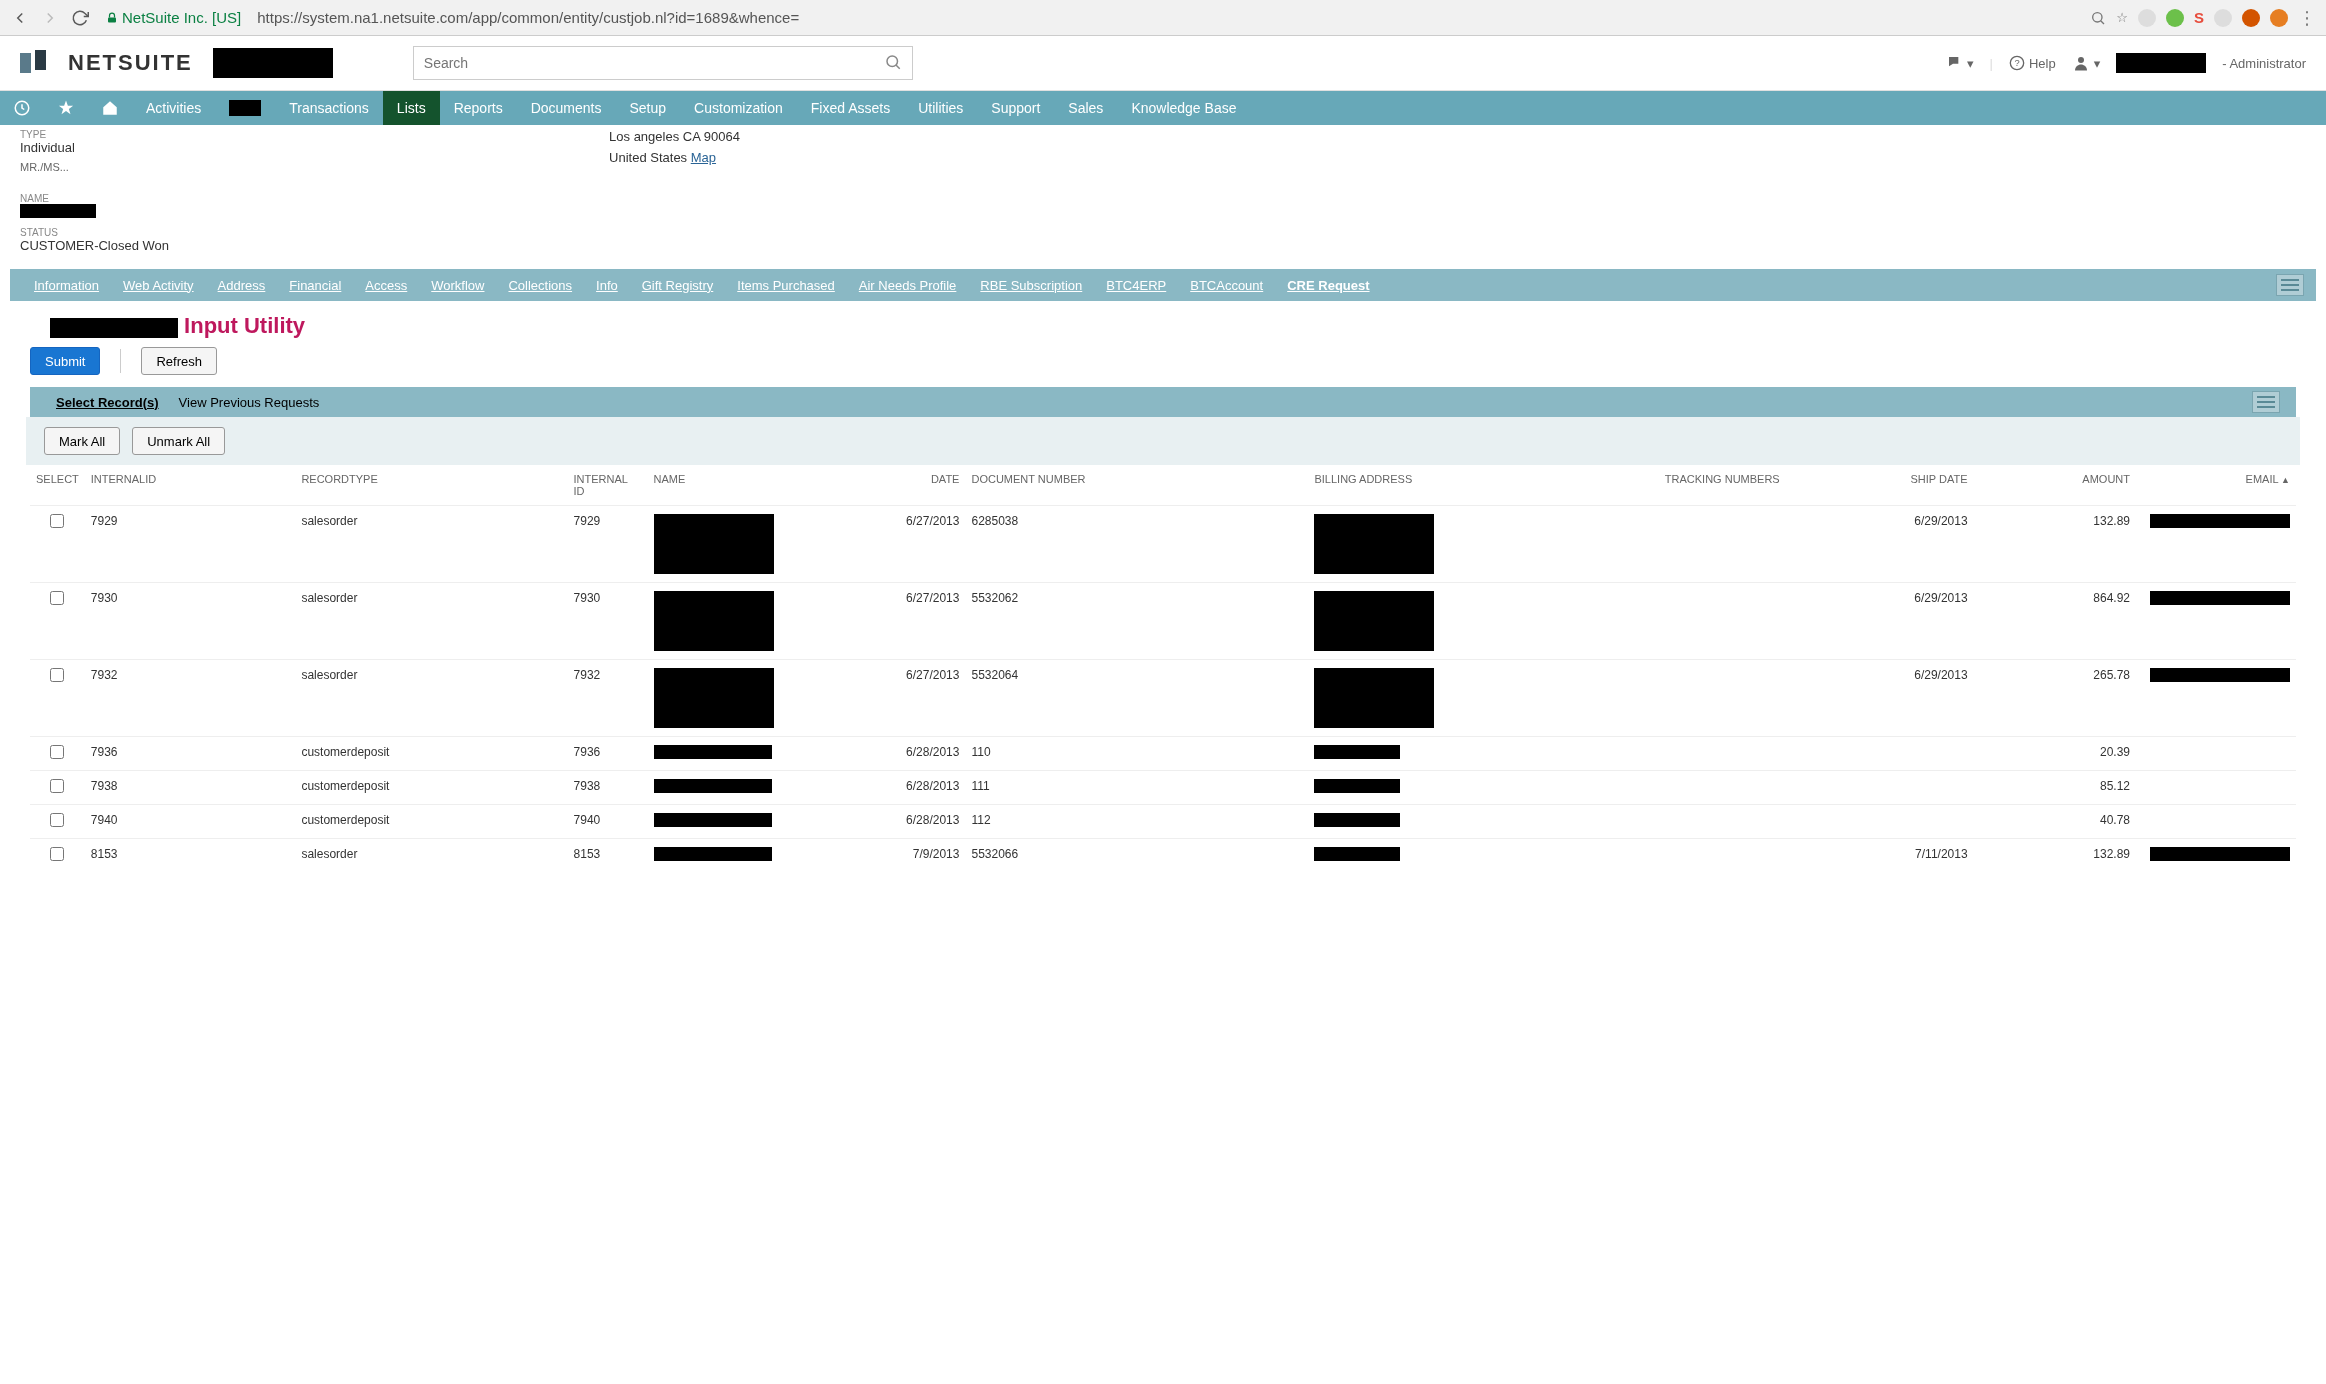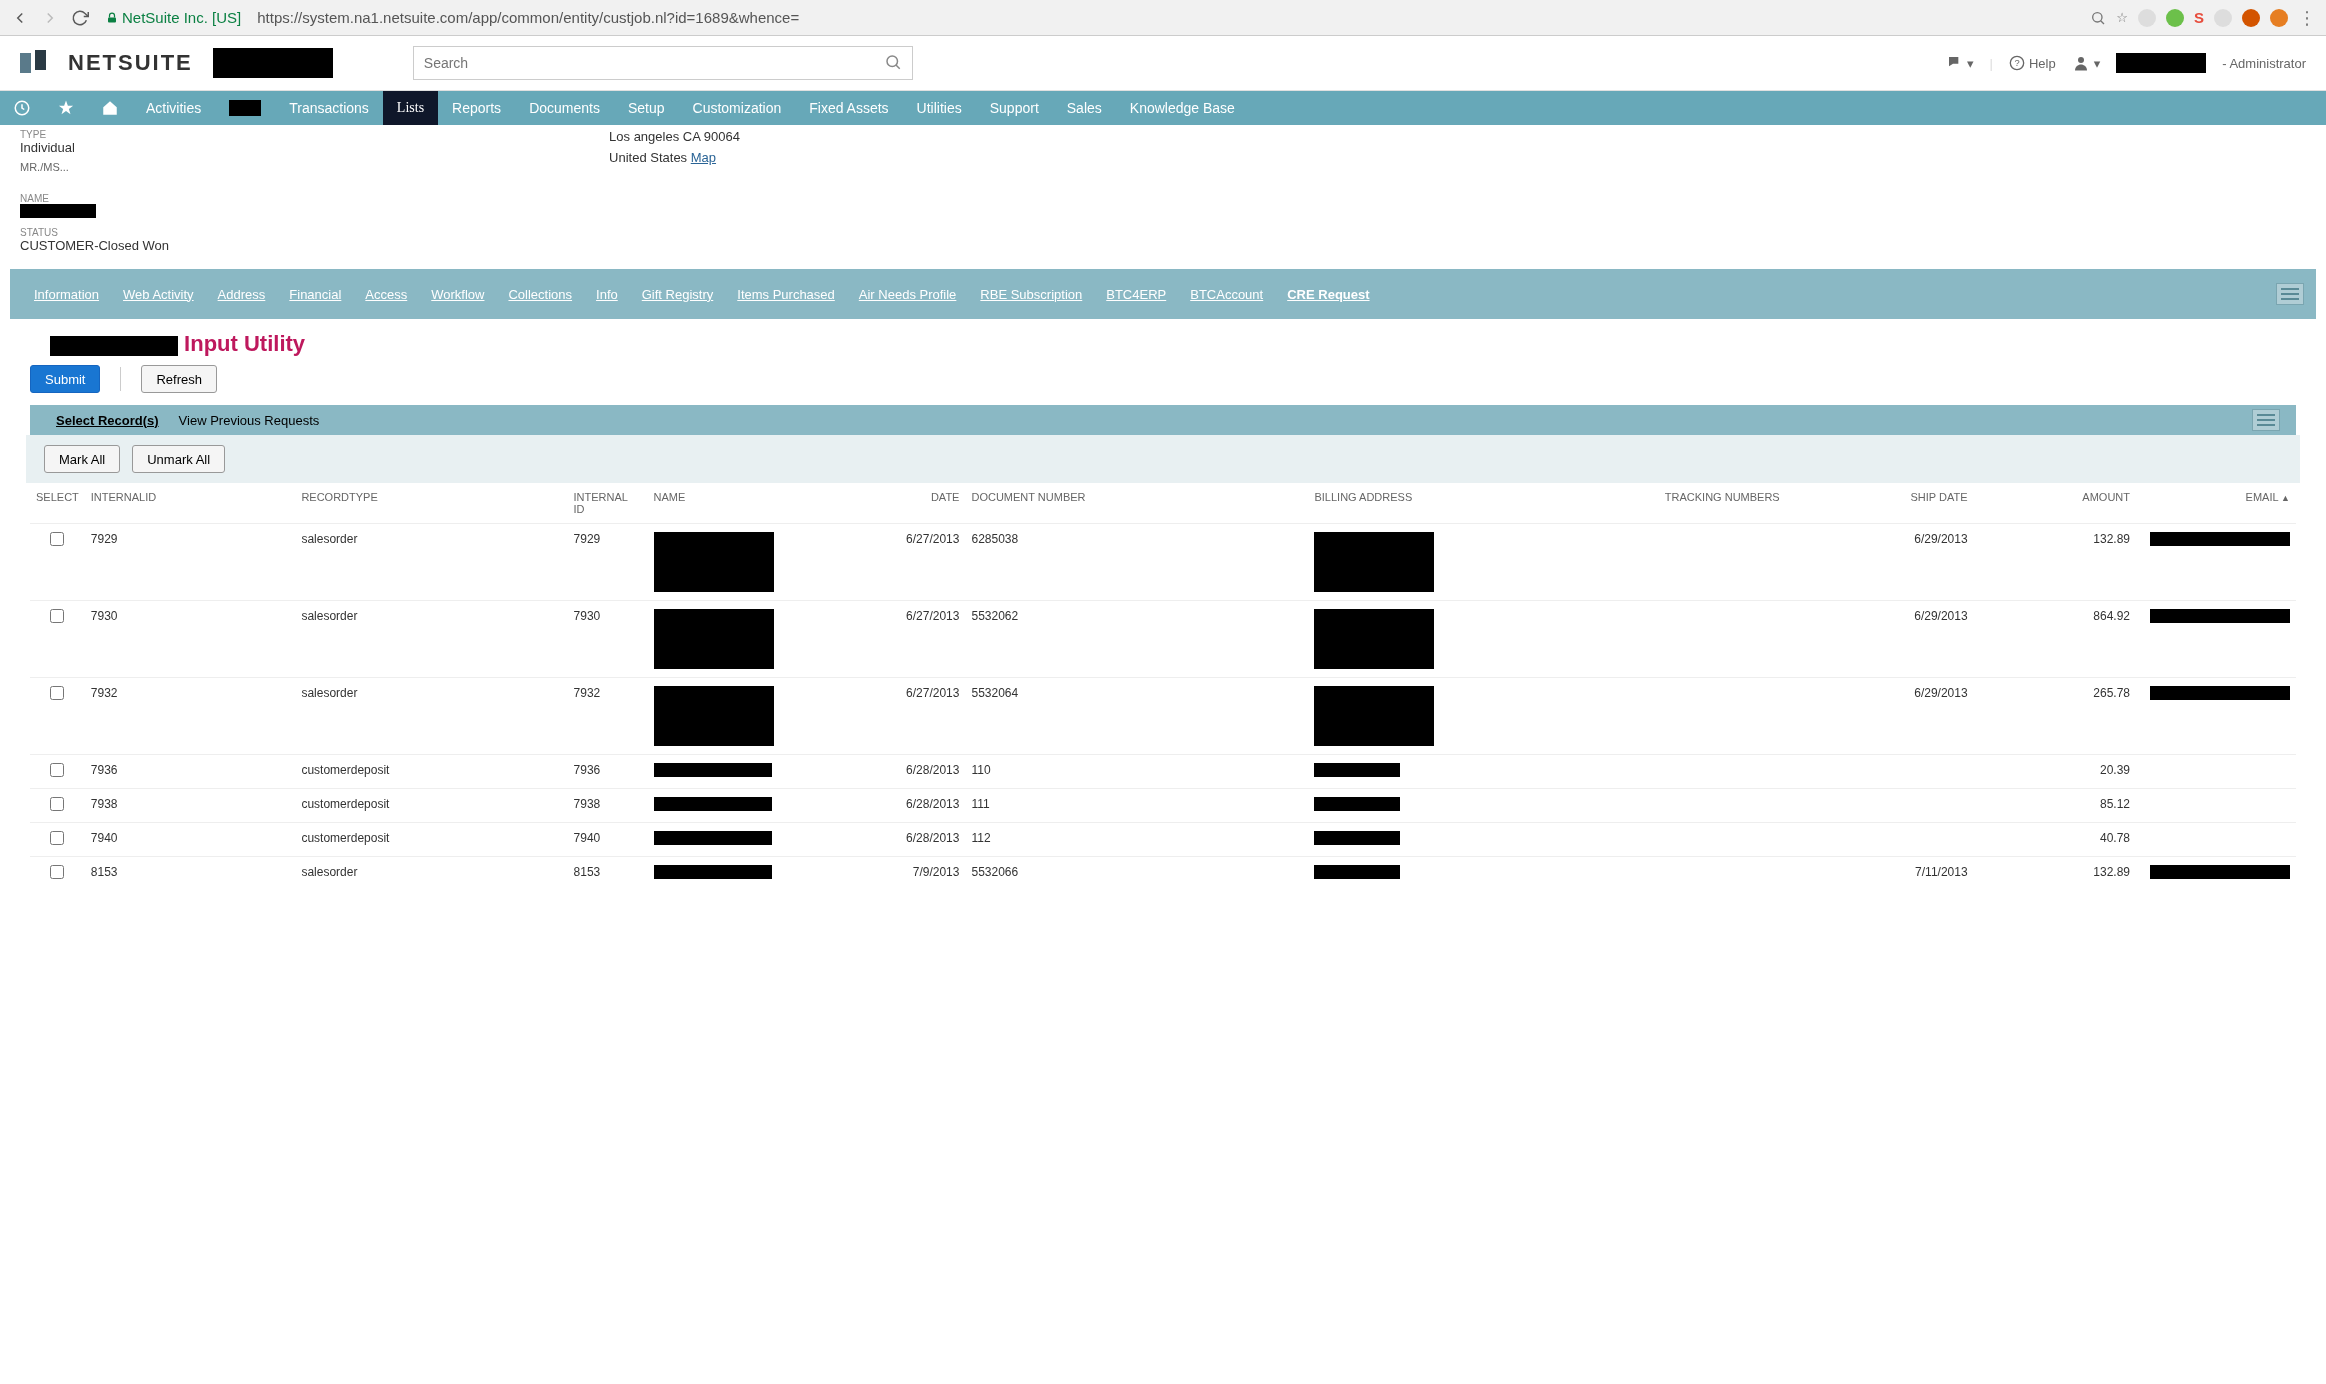--- a/index.html
+++ b/index.html
@@ -26,34 +26,34 @@
 .search-box input { border: none; outline: none; width: 100%; font-size: 14px; color: #666; }
 .search-icon-right { position:absolute; right:10px; color:#888; }
 .header-right { margin-left: auto; display: flex; align-items: center; gap: 16px; color: #666; font-size: 13px; }
 .header-right .icon-btn { display:flex; align-items:center; gap:4px; }
 .role-redact { width: 90px; height: 20px; }
 
 
 .ns-nav { background: #67a8b8; display: flex; align-items: center; height: 34px; color: #fff; font-size: 14px; }
 .ns-nav-icon { width: 44px; display: flex; align-items: center; justify-content: center; height: 100%; }
 .ns-nav-item { padding: 0 14px; height: 100%; display: flex; align-items: center; cursor: pointer; }
-.ns-nav-item.active { background: #0f172a; font-family: Liberation Serif, serif; }
+.ns-nav-item.active { background: #14532d; }
 .ns-nav-item.redact-nav { width: 60px; }
 
 
 .record-info { padding: 4px 20px 10px; display:flex; gap:60px; }
 .info-col { }
 .info-label { font-size: 10px; color: #888; text-transform: uppercase; }
 .info-value { font-size: 13px; color: #333; margin-bottom: 6px; }
 .name-redact { width: 76px; height: 14px; display:inline-block; }
 .address-col { margin-left: 380px; }
 .map-link { color: #2a6496; text-decoration: underline; cursor:pointer; }
 
 
-.subtabs { background: #8ab8c4; display: flex; align-items: center; height: 50px; padding: 0 12px; color: #fff; font-size: 13px; margin: 0 10px; }
+.subtabs { background: #8ab8c4; display: flex; align-items: center; height: 32px; padding: 0 12px; color: #fff; font-size: 13px; margin: 0 10px; }
 .subtab { padding: 0 12px; cursor: pointer; height:100%; display:flex; align-items:center; }
 .subtab.underline { text-decoration: underline; }
 .subtab.active { font-weight: bold; text-decoration: underline; }
 .subtab-icon-box { margin-left:auto; width:28px; height:22px; background:#b0cdd5; border:1px solid #7aa5b0; display:flex; flex-direction:column; justify-content:space-around; padding:3px 4px;}
 .subtab-icon-box span { height:2px; background:#5a8a96; }
 
 
 .page-title-row { padding: 12px 30px 8px; }
 .page-title { font-size: 22px; font-weight: bold; color: #be185d; margin-left: 20px; }
 .title-redact { width: 128px; height: 20px; display:inline-block; vertical-align: text-bottom; }

